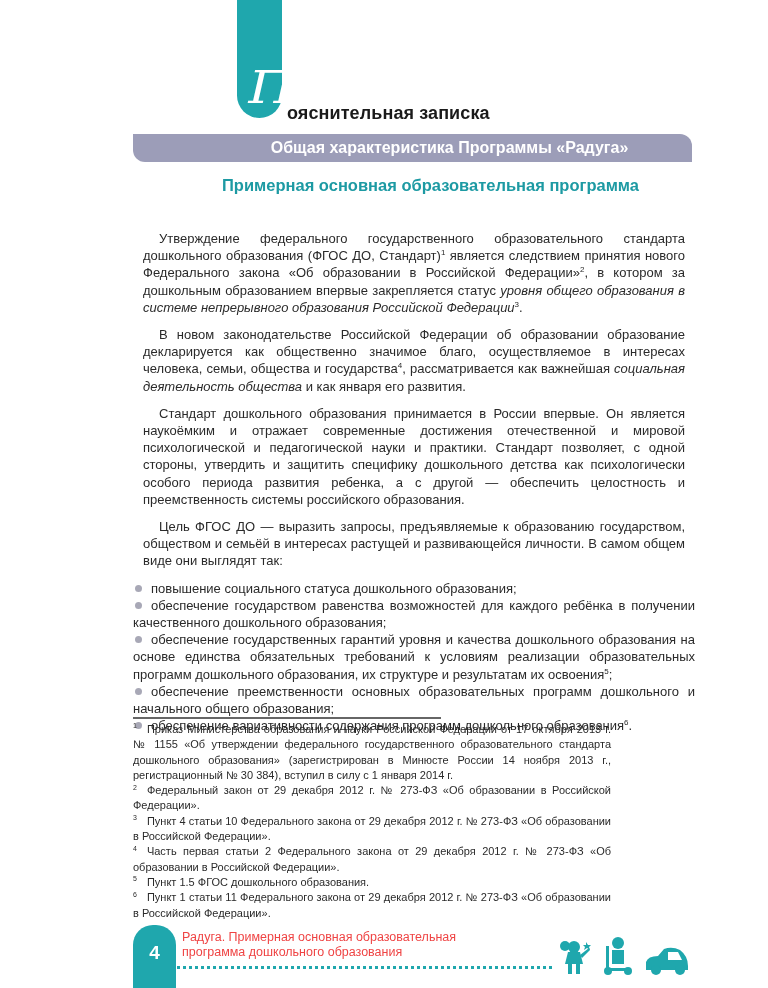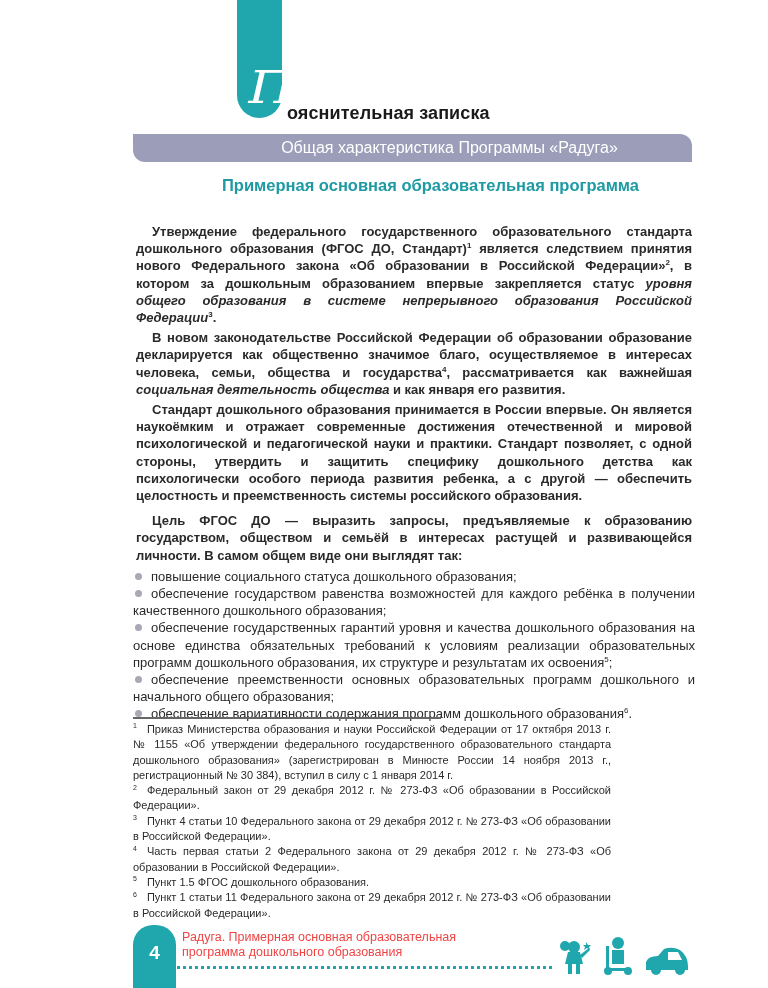--- a/index.html
+++ b/index.html
@@ -1,24 +1,24 @@
 <!DOCTYPE html>
 <html><head>
 <meta charset="utf-8">
 <style>
   html, body { margin:0; padding:0; background:#ffffff; }
   body { width:768px; height:988px; position:relative; overflow:hidden; font-family:"Liberation Sans", sans-serif; color:#222; }
   .tab-bar { position:absolute; left:237px; top:0; width:45px; height:118px; background:#1fa7ad; border-radius:0 0 24px 24px; }
   .title-cap { position:absolute; left:252px; top:66px; font-family:"DejaVu Serif", serif; font-style:italic; font-size:44px; color:#ffffff; line-height:1; letter-spacing:-4px; transform:scaleX(1.2); }
   .page-title { position:absolute; left:287px; top:103px; font-size:18px; font-weight:bold; color:#1a1a1a; letter-spacing:0.1px; }
   .section-bar { position:absolute; left:133px; top:134px; width:559px; height:28px; background:#9c9db8; border-radius:10px 10px 0 10px; border-top-left-radius:0; border-bottom-left-radius:12px; border-top-right-radius:12px; border-bottom-right-radius:0; }
-  .section-bar span { display:block; text-align:center; color:#fff; font-weight:normal; font-size:16px; line-height:28px; padding-left:30px;margin-left:44px; }
+  .section-bar span { display:block; text-align:center; color:#fff; font-weight:bold; font-size:16px; line-height:28px; padding-left:30px;margin-left:44px; }
   .subtitle { position:absolute; left:133px; top:175px; width:595px; text-align:center; color:#1d9aa3; font-weight:bold; font-size:16.5px; line-height:21px; }
   .body { position:absolute; left:133px; top:220px; width:562px; font-size:13px; line-height:17.2px; color:#2a2a2a; text-align:justify; }
-  .body p { margin:3px; text-indent:16px;font-weight:bold; }
+  .body p { margin:10px; text-indent:16px; }
   .body p.gap { margin-top:8px; }
   .body i { font-style:italic; }
   sup { font-size:8px; line-height:0; }
   .bullets { list-style:none; margin:0; padding:0; }
   .bullets li { position:relative; text-indent:18px; }
   .bullets li::before { content:""; position:absolute; left:2px; top:5px; width:7px; height:7px; border-radius:50%; background:#a8a8b6; text-indent:0; }
   .fn-rule { position:absolute; left:133px; top:717px; width:308px; height:2px; background:#666; }
   .footnotes { position:absolute; left:133px; top:722px; width:478px; font-size:11px; line-height:15.3px; color:#2a2a2a; text-align:justify; }
   .footnotes p { margin:0; }
   .footnotes sup { font-size:7px; margin-right:10px; }

